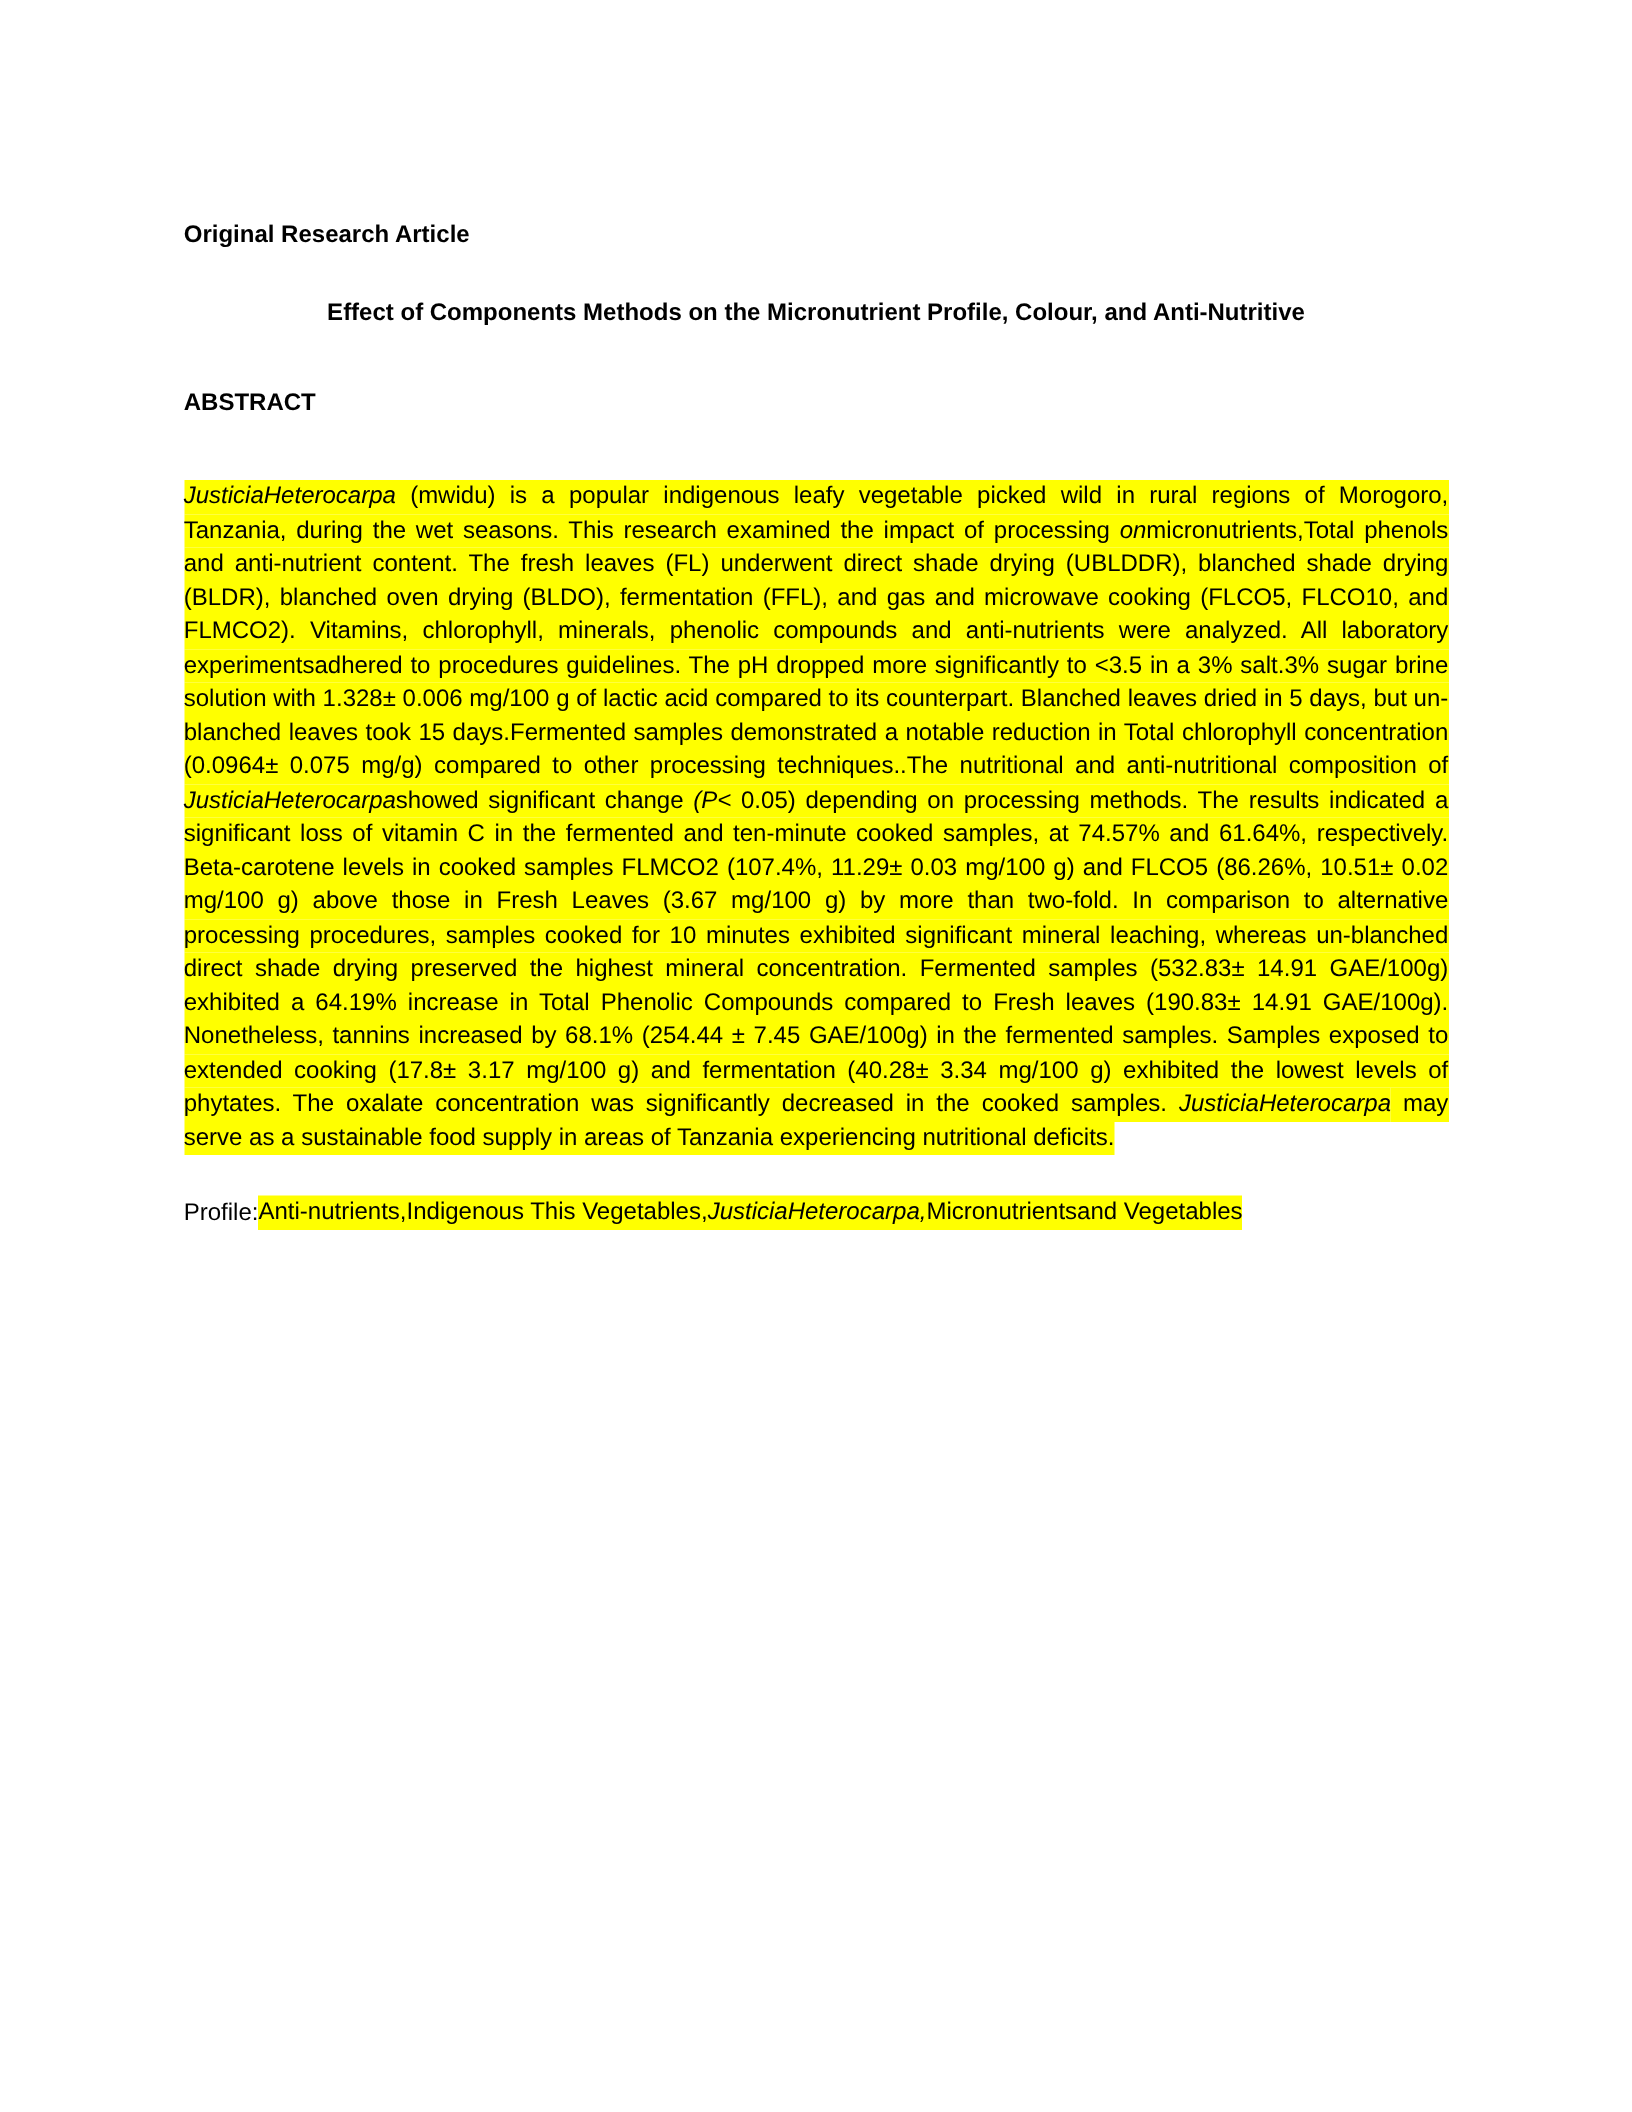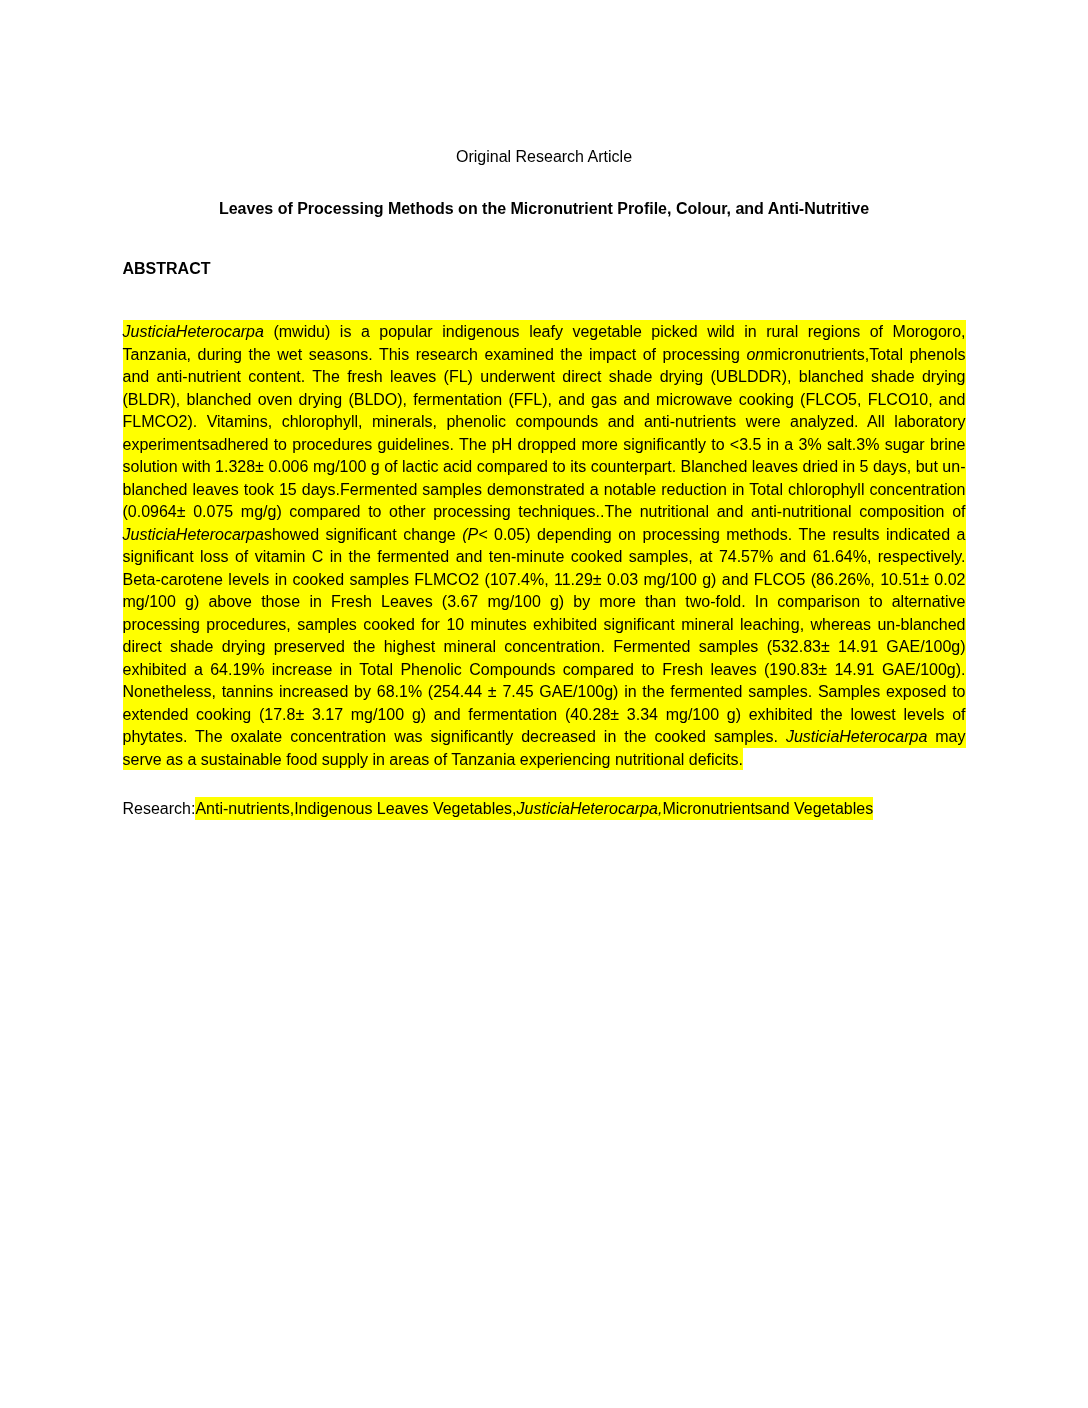--- a/index.html
+++ b/index.html
@@ -15,22 +15,21 @@
     position: relative;
     overflow: hidden;
   }
   .page-column {
     width: 843px;
     margin: 0 auto;
     padding-top: 146px;
     box-sizing: content-box;
   }
   .article-type {
-    text-align: center;
-    font-weight: normal;
+    font-weight: bold;
     font-size: 16px;
     line-height: 22px;
   }
   .paper-title {
     margin-top: 28px;
     text-align: center;
     font-weight: bold;
     font-size: 16px;
     line-height: 25px;
   }
@@ -61,22 +60,22 @@
   }
 </style>
 </head>
 <body style="background: rgb(255, 255, 255);">
 
 <div class="page-column">
 
   <div class="article-type">Original Research Article</div>
 
   <div class="paper-title">
-    <div>Leaves of Processing Methods on the Micronutrient Profile, Colour, and Anti-Nutritive</div>
+    <div>Effect of Components Methods on the Micronutrient Profile, Colour, and Anti-Nutritive</div>
   </div>
 
   <div class="abstract-heading">ABSTRACT</div>
 
   <p class="abstract-body"><span class="it hl">JusticiaHeterocarpa</span><span class="hl"> (mwidu) is a popular indigenous leafy vegetable picked wild in rural regions of Morogoro, Tanzania, during the wet seasons. This research examined the impact of processing </span><span class="it hl">on</span><span class="hl">micronutrients,Total phenols and anti-nutrient content. The fresh leaves (FL) underwent direct shade drying (UBLDDR), blanched shade drying (BLDR), blanched oven drying (BLDO), fermentation (FFL), and gas and microwave cooking (FLCO5, FLCO10, and FLMCO2). Vitamins, chlorophyll, minerals, phenolic compounds and anti-nutrients were analyzed. All laboratory experimentsadhered to procedures guidelines.  The pH dropped more significantly to &lt;3.5 in a 3% salt.3% sugar brine solution with 1.328± 0.006 mg/100 g of lactic acid compared to its counterpart. Blanched leaves dried in 5 days, but un-blanched leaves took 15 days.Fermented samples demonstrated a notable reduction in Total chlorophyll concentration (0.0964± 0.075 mg/g) compared to other processing techniques..The nutritional and anti-nutritional composition of </span><span class="it hl">JusticiaHeterocarpa</span><span class="hl">showed significant change </span><span class="it hl">(P&lt;</span><span class="hl"> 0.05) depending on processing methods. The results indicated a significant loss of vitamin C in the fermented and ten-minute cooked samples, at 74.57% and 61.64%, respectively. Beta-carotene levels in cooked samples FLMCO2 (107.4%, 11.29± 0.03 mg/100 g) and FLCO5 (86.26%, 10.51± 0.02 mg/100 g) above those in Fresh Leaves (3.67 mg/100 g) by more than two-fold. In comparison to alternative processing procedures, samples cooked for 10 minutes exhibited significant mineral leaching, whereas un-blanched direct shade drying preserved the highest mineral concentration. Fermented samples (532.83± 14.91 GAE/100g) exhibited a 64.19% increase in Total Phenolic Compounds compared to Fresh leaves (190.83± 14.91 GAE/100g). Nonetheless, tannins increased by 68.1% (254.44 ± 7.45 GAE/100g) in the fermented samples. Samples exposed to extended cooking (17.8± 3.17 mg/100 g) and fermentation (40.28± 3.34 mg/100 g) exhibited the lowest levels of phytates. The oxalate concentration was significantly decreased in the cooked samples. </span><span class="it hl">JusticiaHeterocarpa</span><span class="hl"> may serve as a sustainable food supply in areas of Tanzania experiencing nutritional deficits.</span></p>
 
-  <p class="keywords"><span>Research:</span><span class="hl">Anti-nutrients,Indigenous Leaves Vegetables,</span><span class="it hl">JusticiaHeterocarpa,</span><span class="hl">Micronutrientsand Vegetables</span></p>
+  <p class="keywords"><span>Profile:</span><span class="hl">Anti-nutrients,Indigenous This Vegetables,</span><span class="it hl">JusticiaHeterocarpa,</span><span class="hl">Micronutrientsand Vegetables</span></p>
 
 </div>
 
 </body></html>

